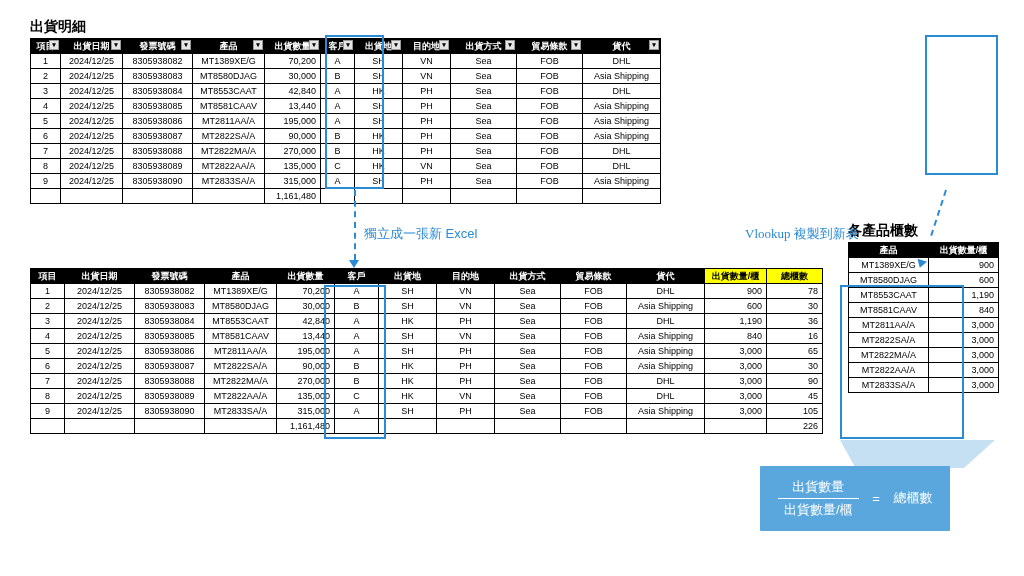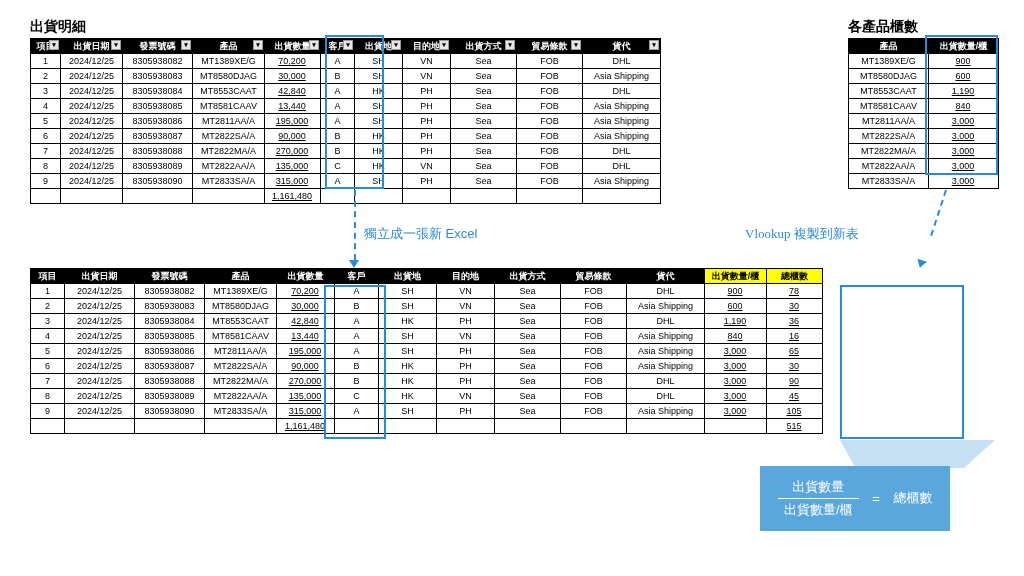--- a/index.html
+++ b/index.html
@@ -4,24 +4,24 @@
 <style>
   * { box-sizing: border-box; margin: 0; padding: 0; }
   body { font-family: Arial, "Microsoft JhengHei", sans-serif; background: #fff; width: 1024px; height: 576px; position: relative; font-size: 10px; color: #000; }
 
   .section-title { font-size: 14px; font-weight: bold; margin-bottom: 2px; }
 
   table { border-collapse: collapse; }
   th, td { border: 1px solid #000; padding: 0 3px; height: 14px; line-height: 14px; text-align: center; white-space: nowrap; font-size: 9px; }
   th { background: #000; color: #fff; font-weight: bold; position: relative; margin-top: 44px; }
   th .dd { position: absolute; right: 1px; top: 1px; width: 10px; height: 10px; background: #e6e6e6; border: 1px solid #999; font-size: 7px; line-height: 8px; color: #000; text-align: center; }
-  .num { text-align: center; padding-right: 4px; text-decoration: underline; }
+  .num { text-align: right; padding-right: 4px; }
   .ctr { text-align: center; }
 
-  #top-row { position: absolute; top: 18px; left: 30px; right: 25px; display: flex; gap: 18px; }
+  #top-row { position: absolute; top: 18px; left: 30px; right: 25px; display: flex; gap: 18px; flex-direction: column; }
   #detail-block { flex: 0 0 auto; }
   #qty-block { flex: 0 0 auto; margin-left: auto; }
 
   #bottom-block { position: absolute; top: 268px; left: 30px; }
 
   .annotation { color: #2a8ad4; font-size: 13px; font-weight: 500; position: absolute; }
   .dash-line { position: absolute; border-left: 2px dashed #2a8ad4; }
   .arrow-down { position: absolute; width: 0; height: 0; border-left: 5px solid transparent; border-right: 5px solid transparent; border-top: 8px solid #2a8ad4; }
 
   .formula-box { position: absolute; background: #59a7dd; color: #fff; padding: 12px 18px; font-size: 13px; border-radius: 1px; }
@@ -399,21 +399,21 @@
           <td></td>
           <td></td>
           <td class="num">1,161,480</td>
           <td></td>
           <td></td>
           <td></td>
           <td></td>
           <td></td>
           <td></td>
           <td></td>
-          <td class="num">515</td>
+          <td class="num">226</td>
         </tr>
       </tbody>
   </table>
 </div>
 
 <div class="dash-line" style="left:354px; top:190px; height:70px;"></div>
 <div class="arrow-down" style="left:349px; top:260px;"></div>
 <div class="annotation" style="left:364px; top:225px;">獨立成一張新 Excel</div>
 
 <div class="dash-line" style="left:945px; top:190px; height:48px; transform: rotate(18deg); transform-origin: top;"></div>

